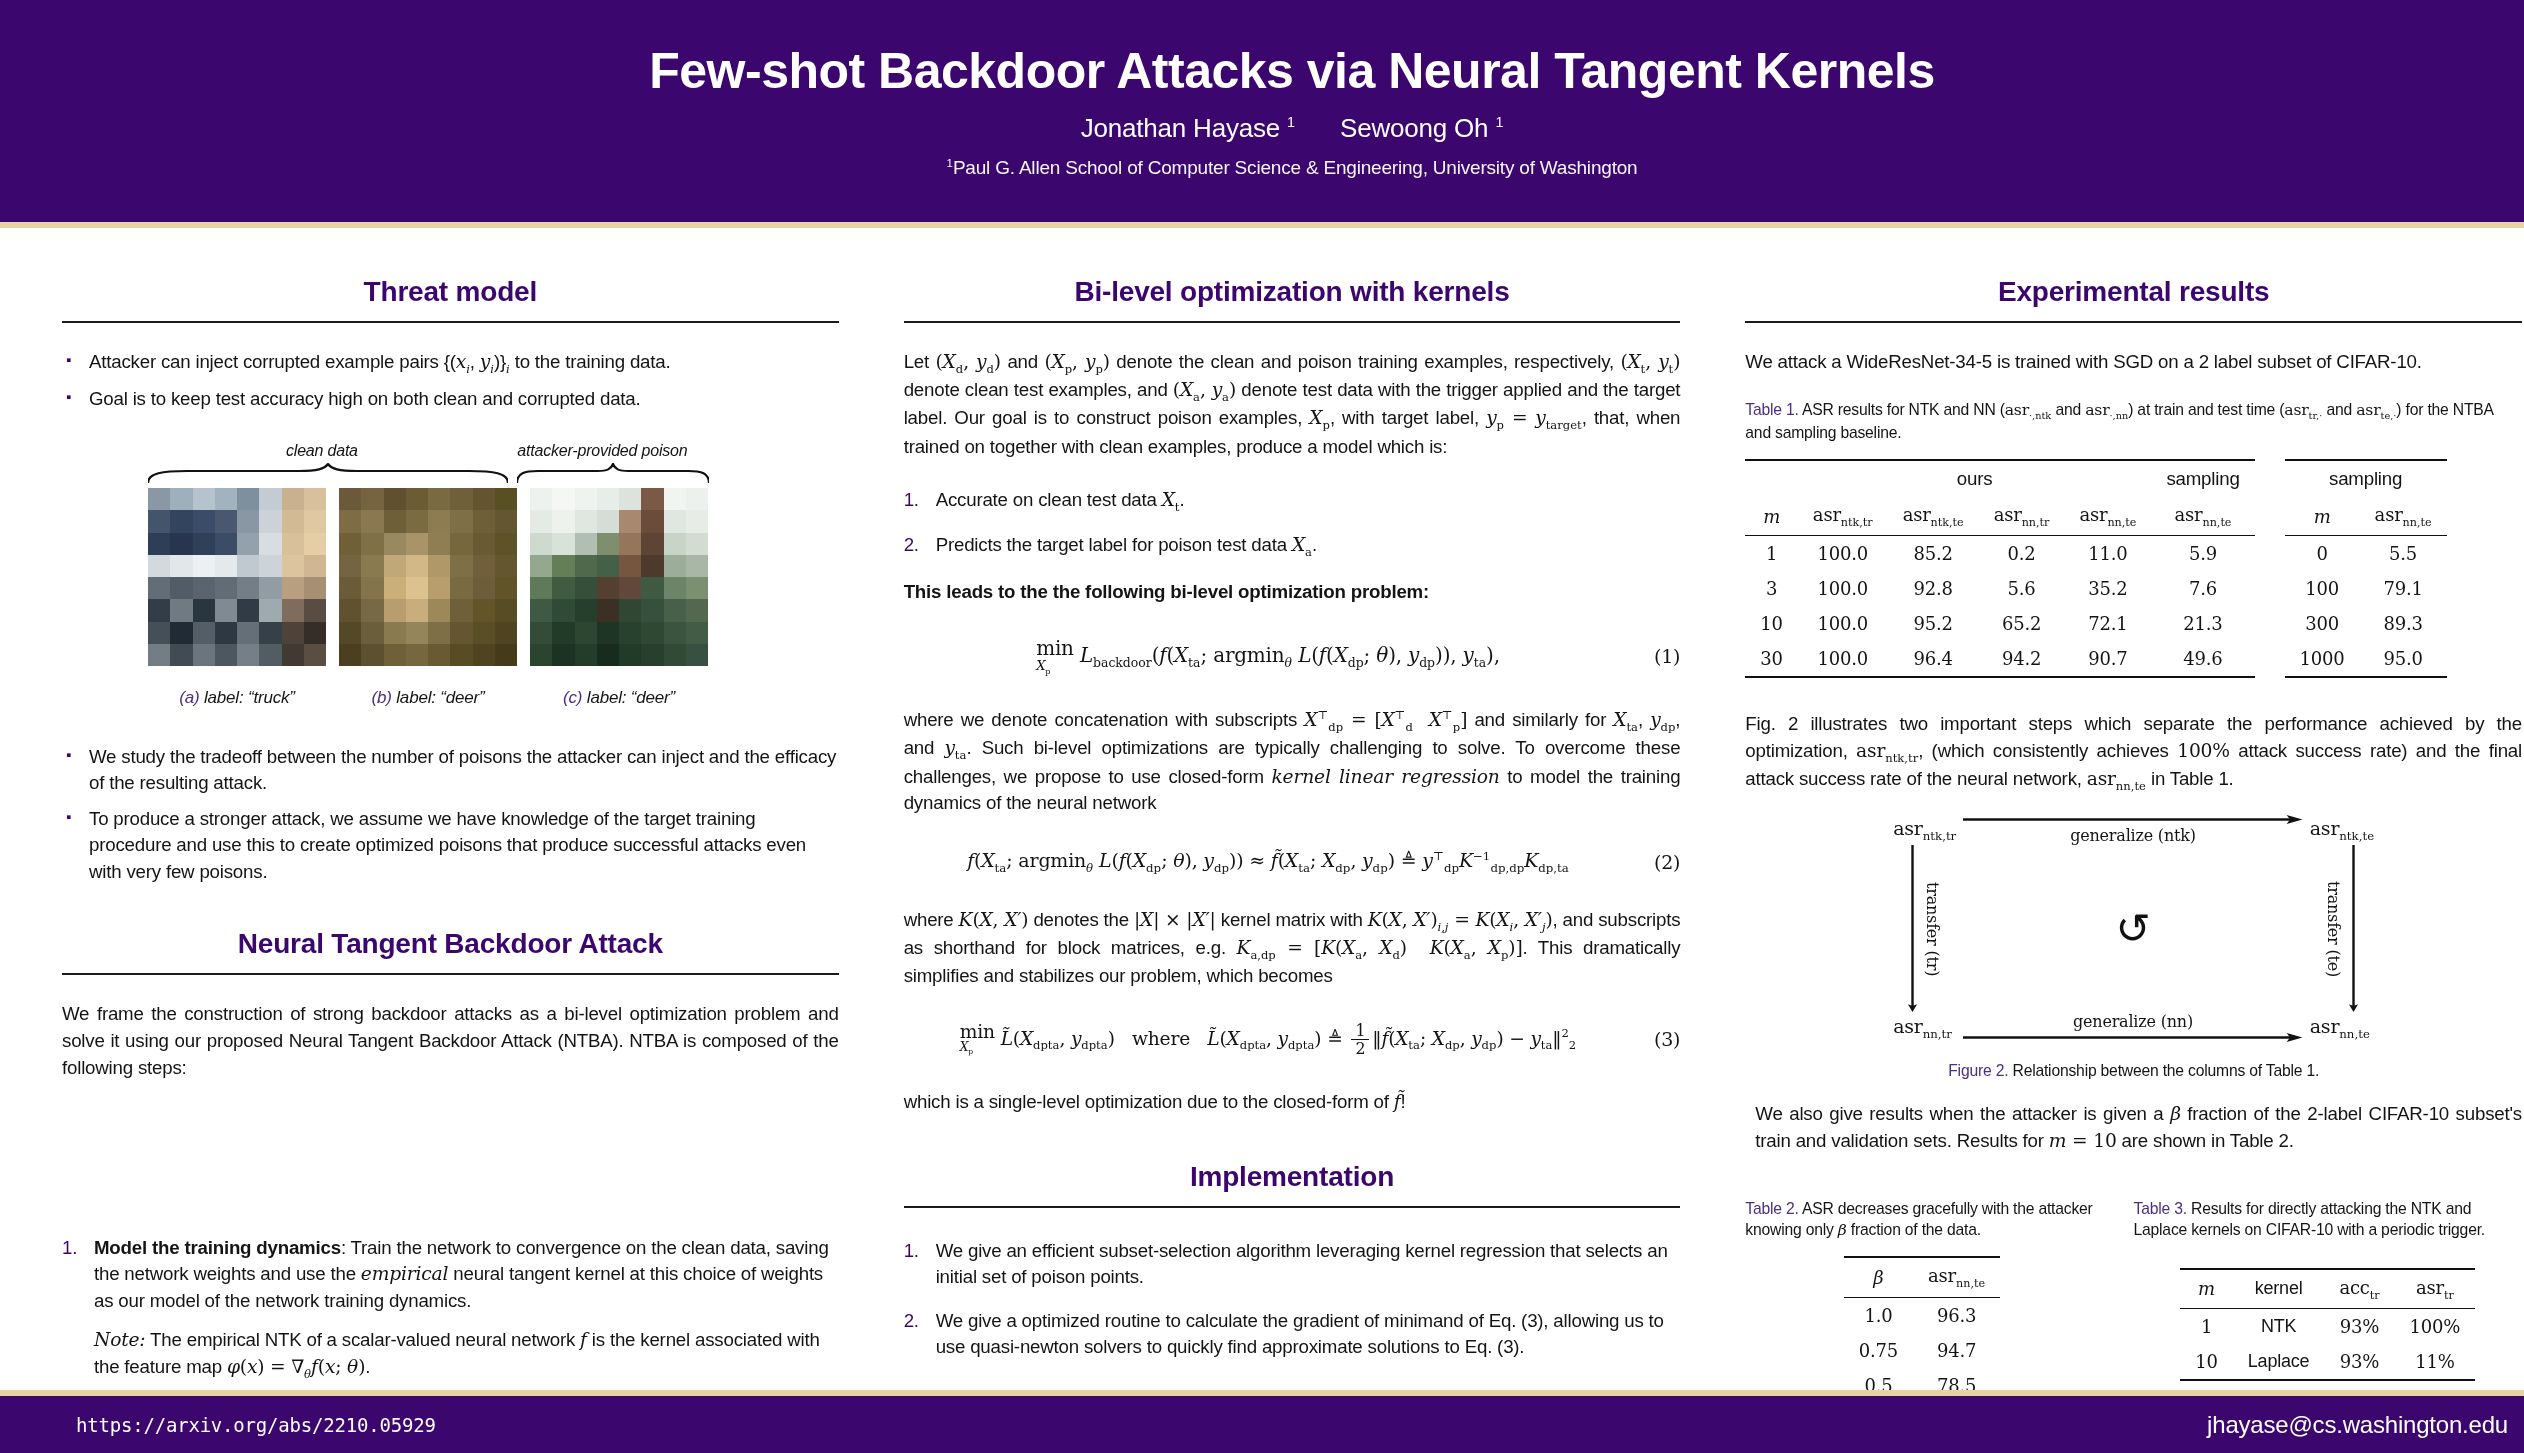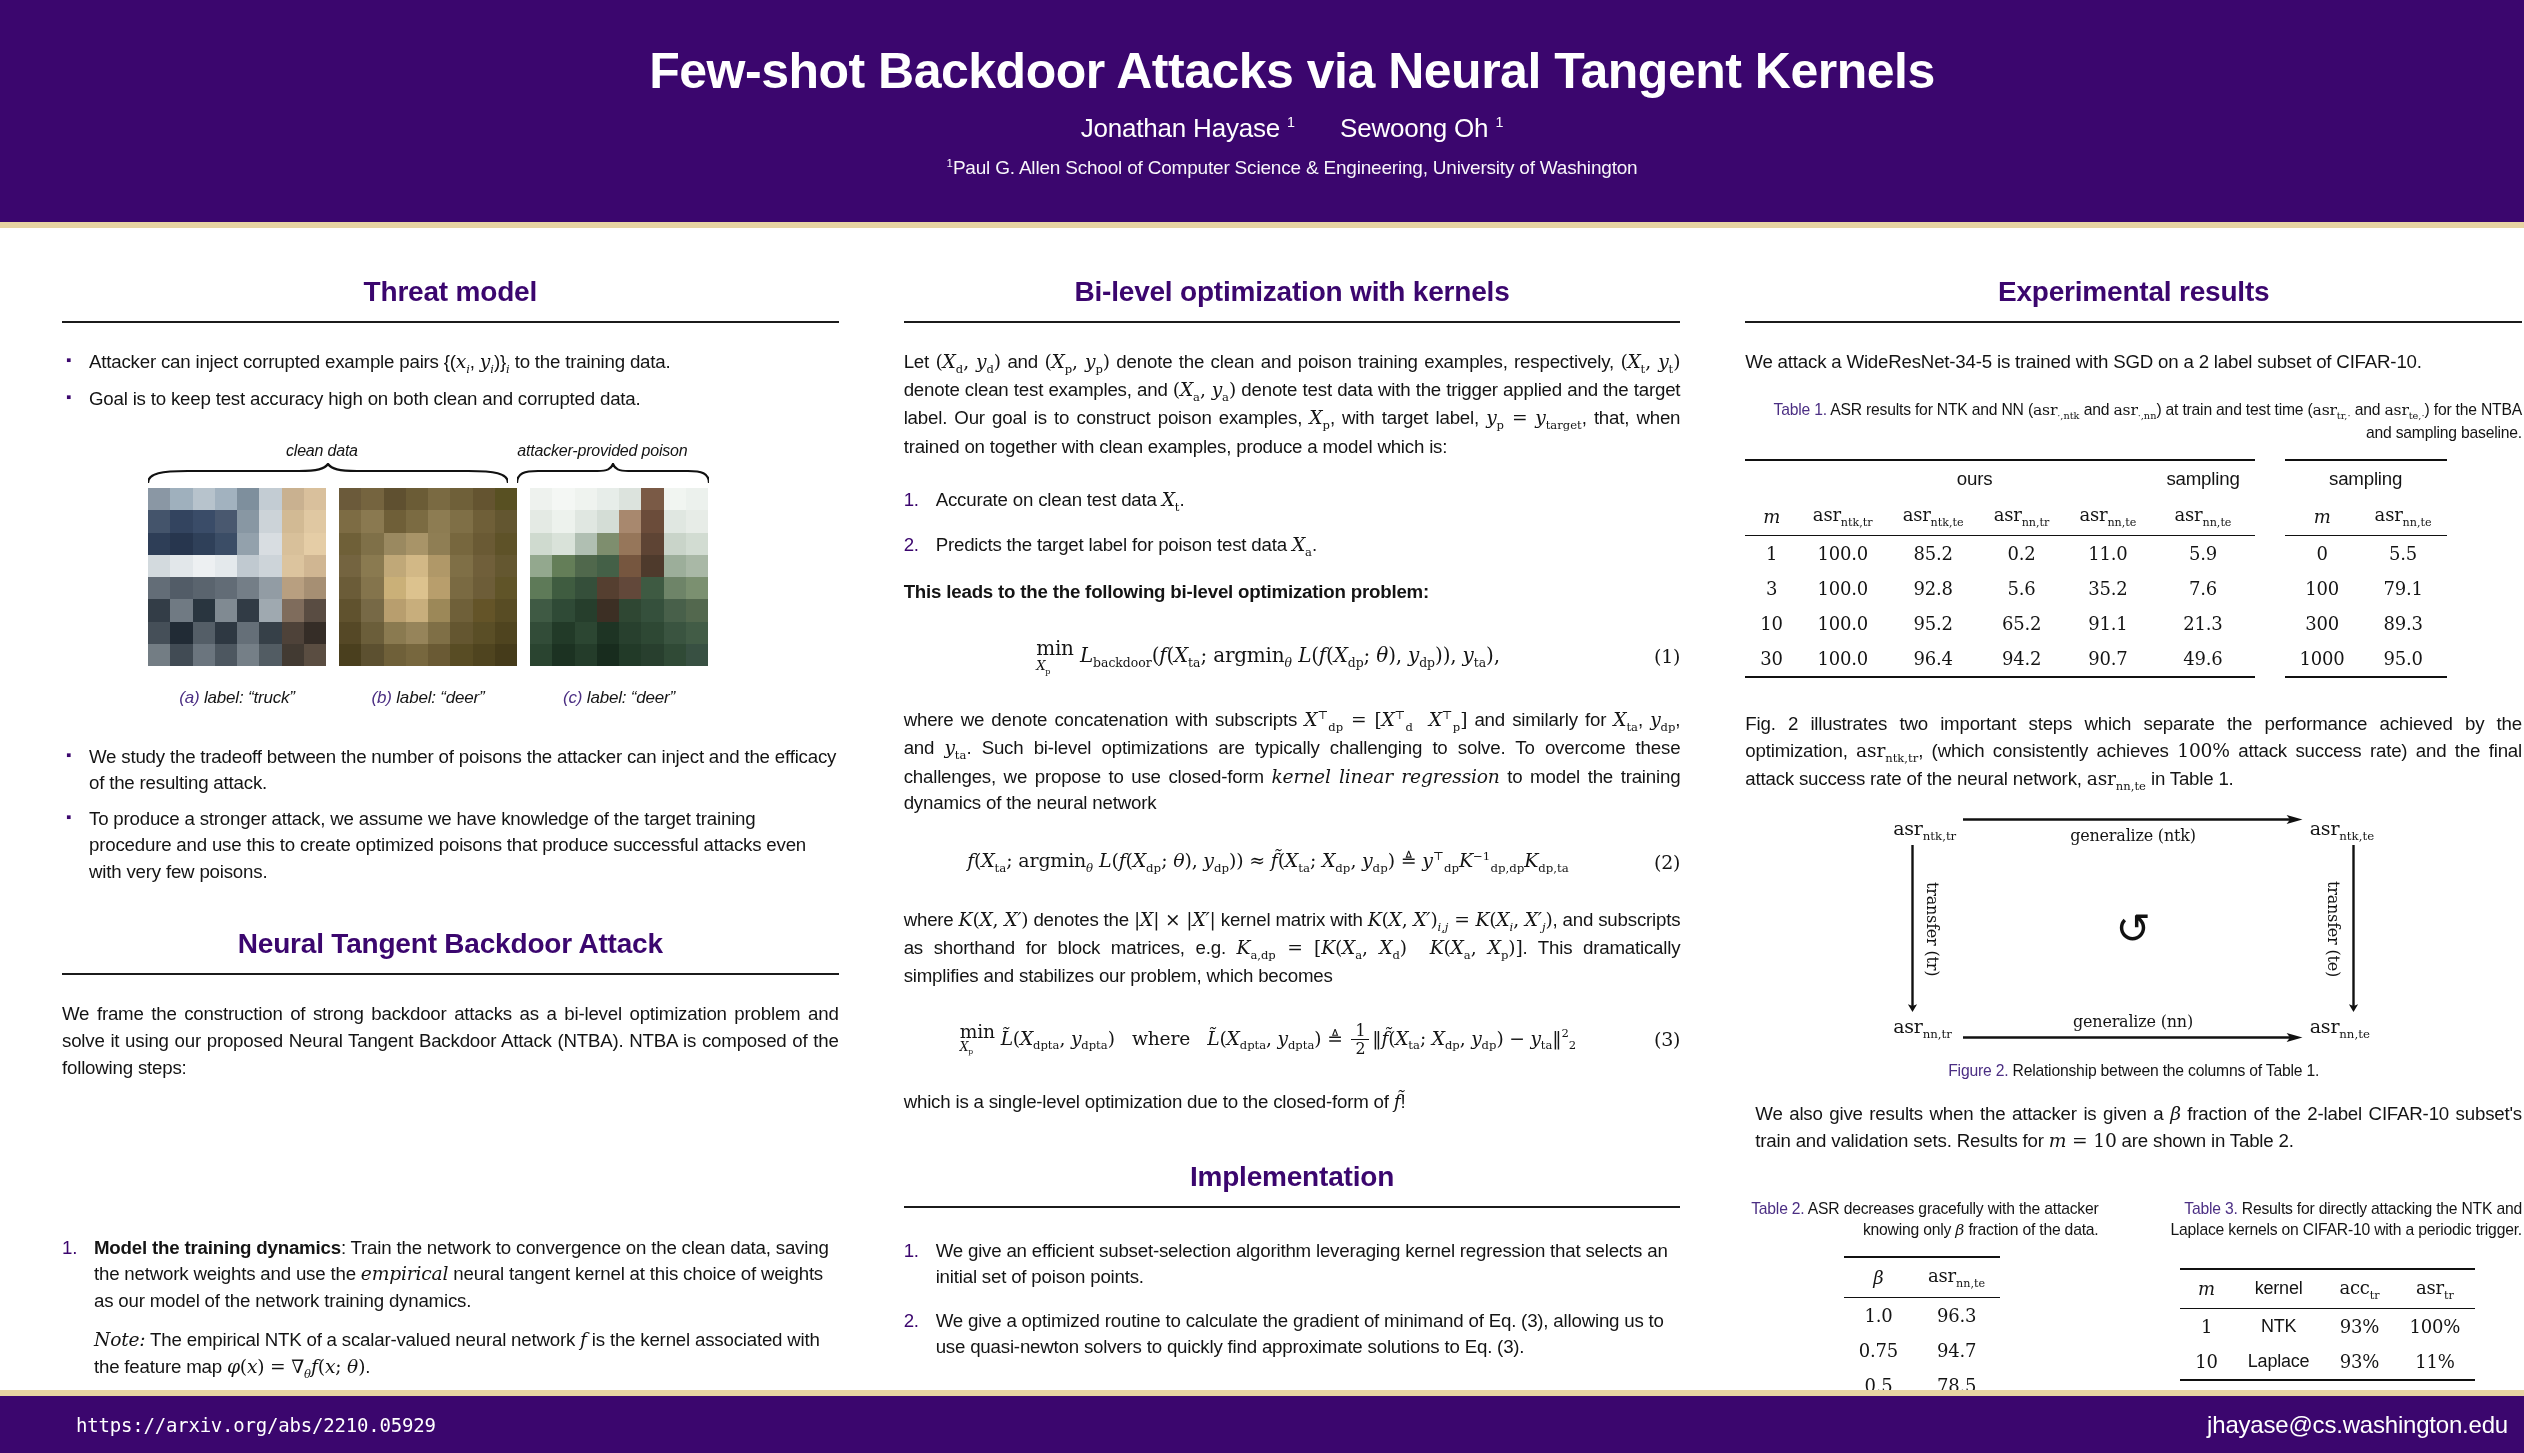--- a/index.html
+++ b/index.html
@@ -60,21 +60,21 @@
   .caps .cap{width:178px;text-align:center;}
   .cap .tag{color:#4b2e83;}
   
   table.bt{border-collapse:collapse;font-size:18px;}
   table.bt th,table.bt td{padding:7px 15px;text-align:center;font-weight:normal;}
   table.bt .grp{font-size:18.7px;}
   table.bt thead tr.hdr2 th{font-family:"DejaVu Serif",serif;}
   table.bt thead{border-bottom:1.5px solid #111;}
   table.bt{border-top:2.5px solid #111;border-bottom:2.5px solid #111;}
   .tnum{font-family:"DejaVu Serif",serif;}
-  .capline{font-size:15.7px;line-height:1.35;text-align:right;}
+  .capline{font-size:15.7px;line-height:1.35;}
   .capline .clab{color:#4b2e83;}
   
   .fig2{width:495px;margin:20px auto 4px;display:grid;
         grid-template-columns:auto 1fr auto;grid-template-rows:auto 167px auto;
         align-items:center;font-family:"DejaVu Serif",serif;font-size:19px;}
   .fig2 .node{padding:0 7px;}
   .fig2 .htrack{display:flex;flex-direction:column;align-items:center;}
   .fig2 .elabel{font-size:16px;margin-top:1px;}
   .fig2 .elabel.above{margin:0 0 1px;}
   .fig2 .vtrack{display:flex;justify-content:center;align-items:stretch;height:100%;gap:5px;}
@@ -442,21 +442,21 @@
               <td>92.8</td>
               <td>5.6</td>
               <td>35.2</td>
               <td>7.6</td>
             </tr>
           <tr>
               <td>10</td>
               <td>100.0</td>
               <td>95.2</td>
               <td>65.2</td>
-              <td>91.1</td>
+              <td>72.1</td>
               <td>21.3</td>
             </tr>
           <tr>
               <td>30</td>
               <td>100.0</td>
               <td>96.4</td>
               <td>94.2</td>
               <td>90.7</td>
               <td>49.6</td>
             </tr>

